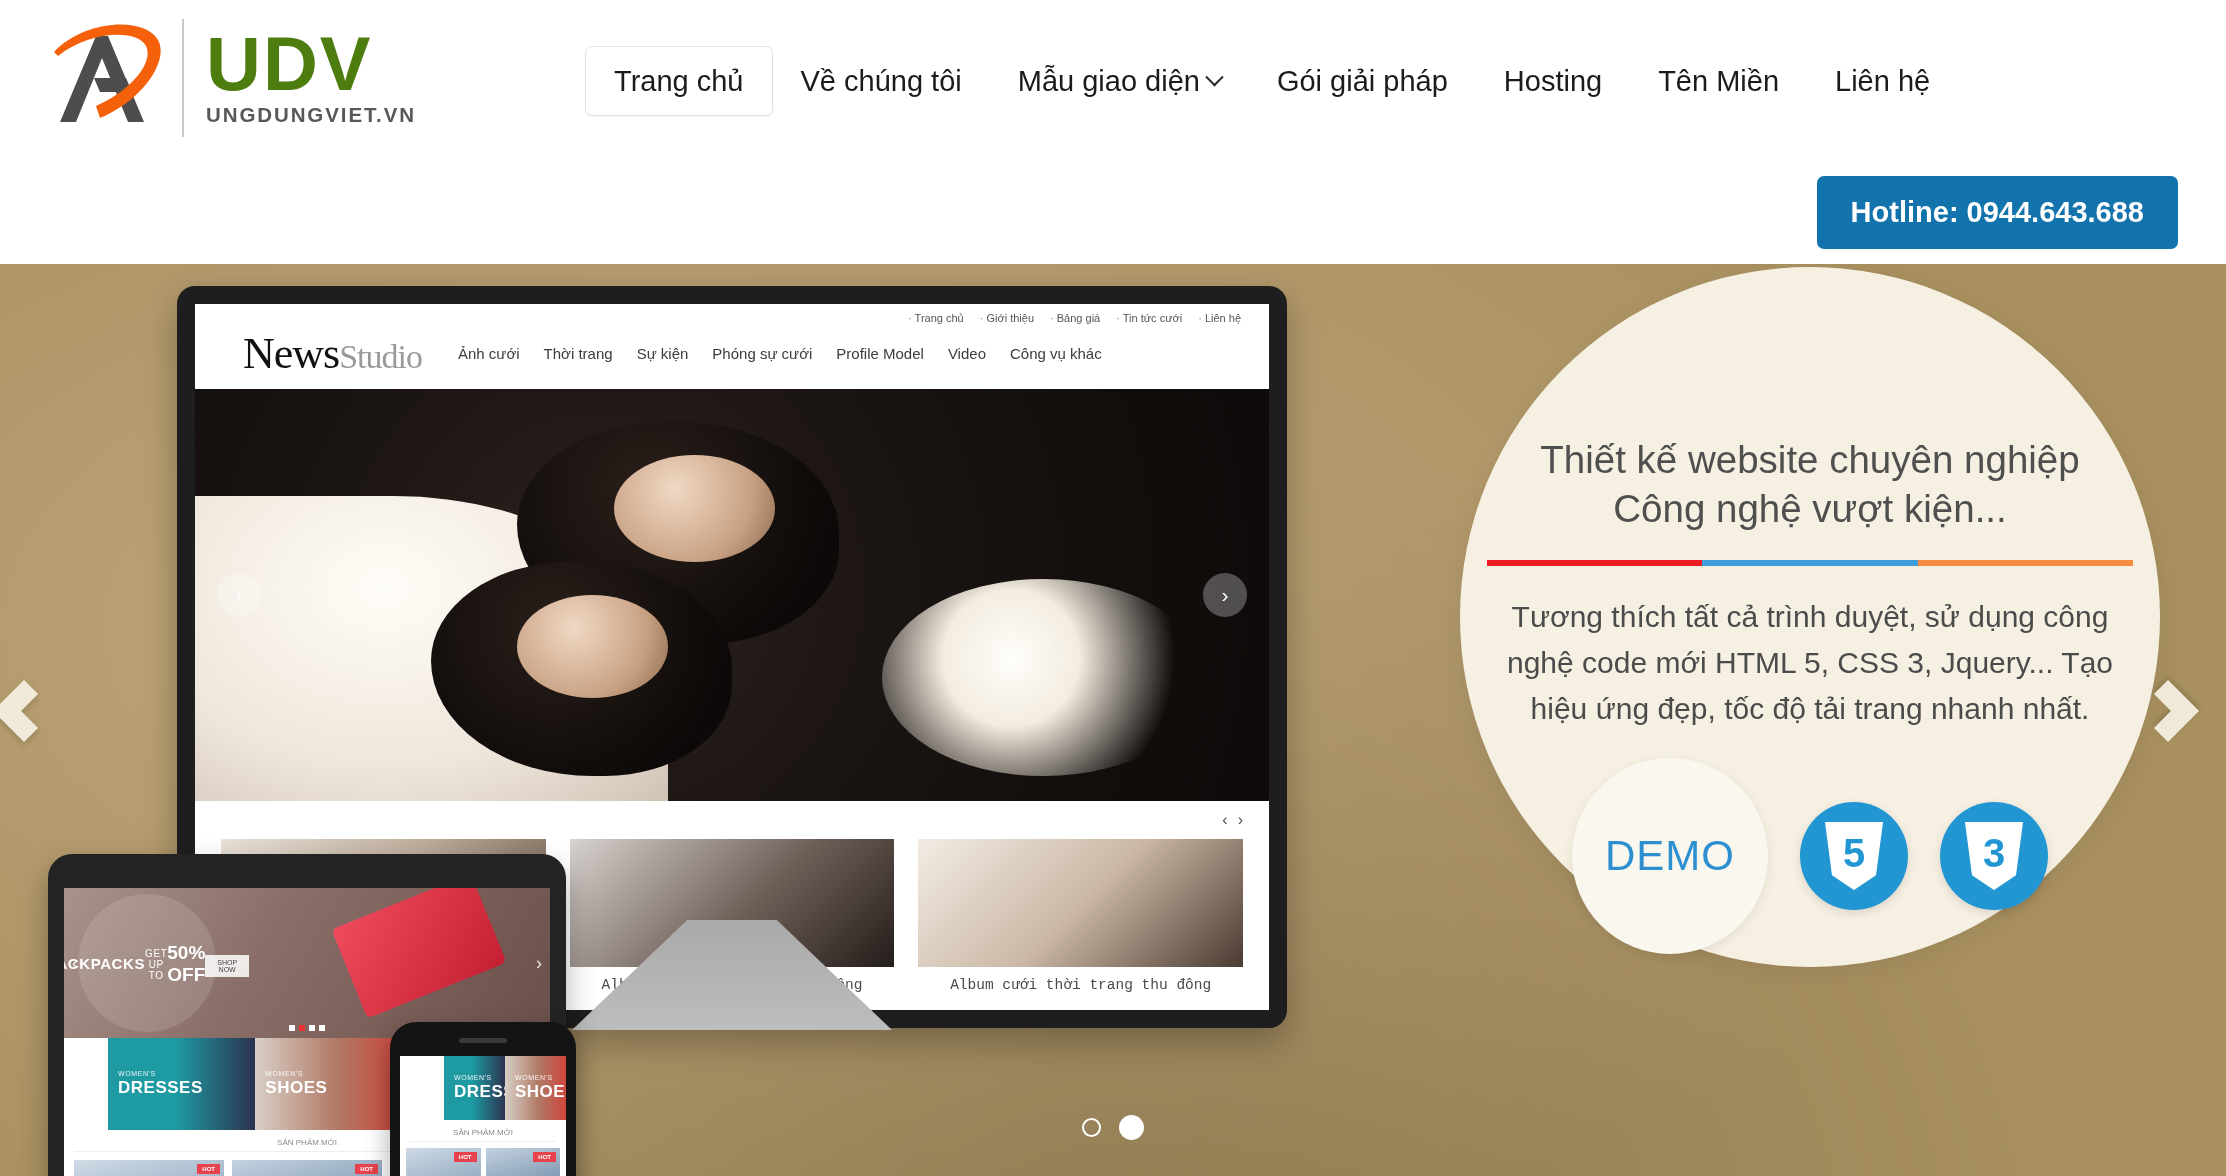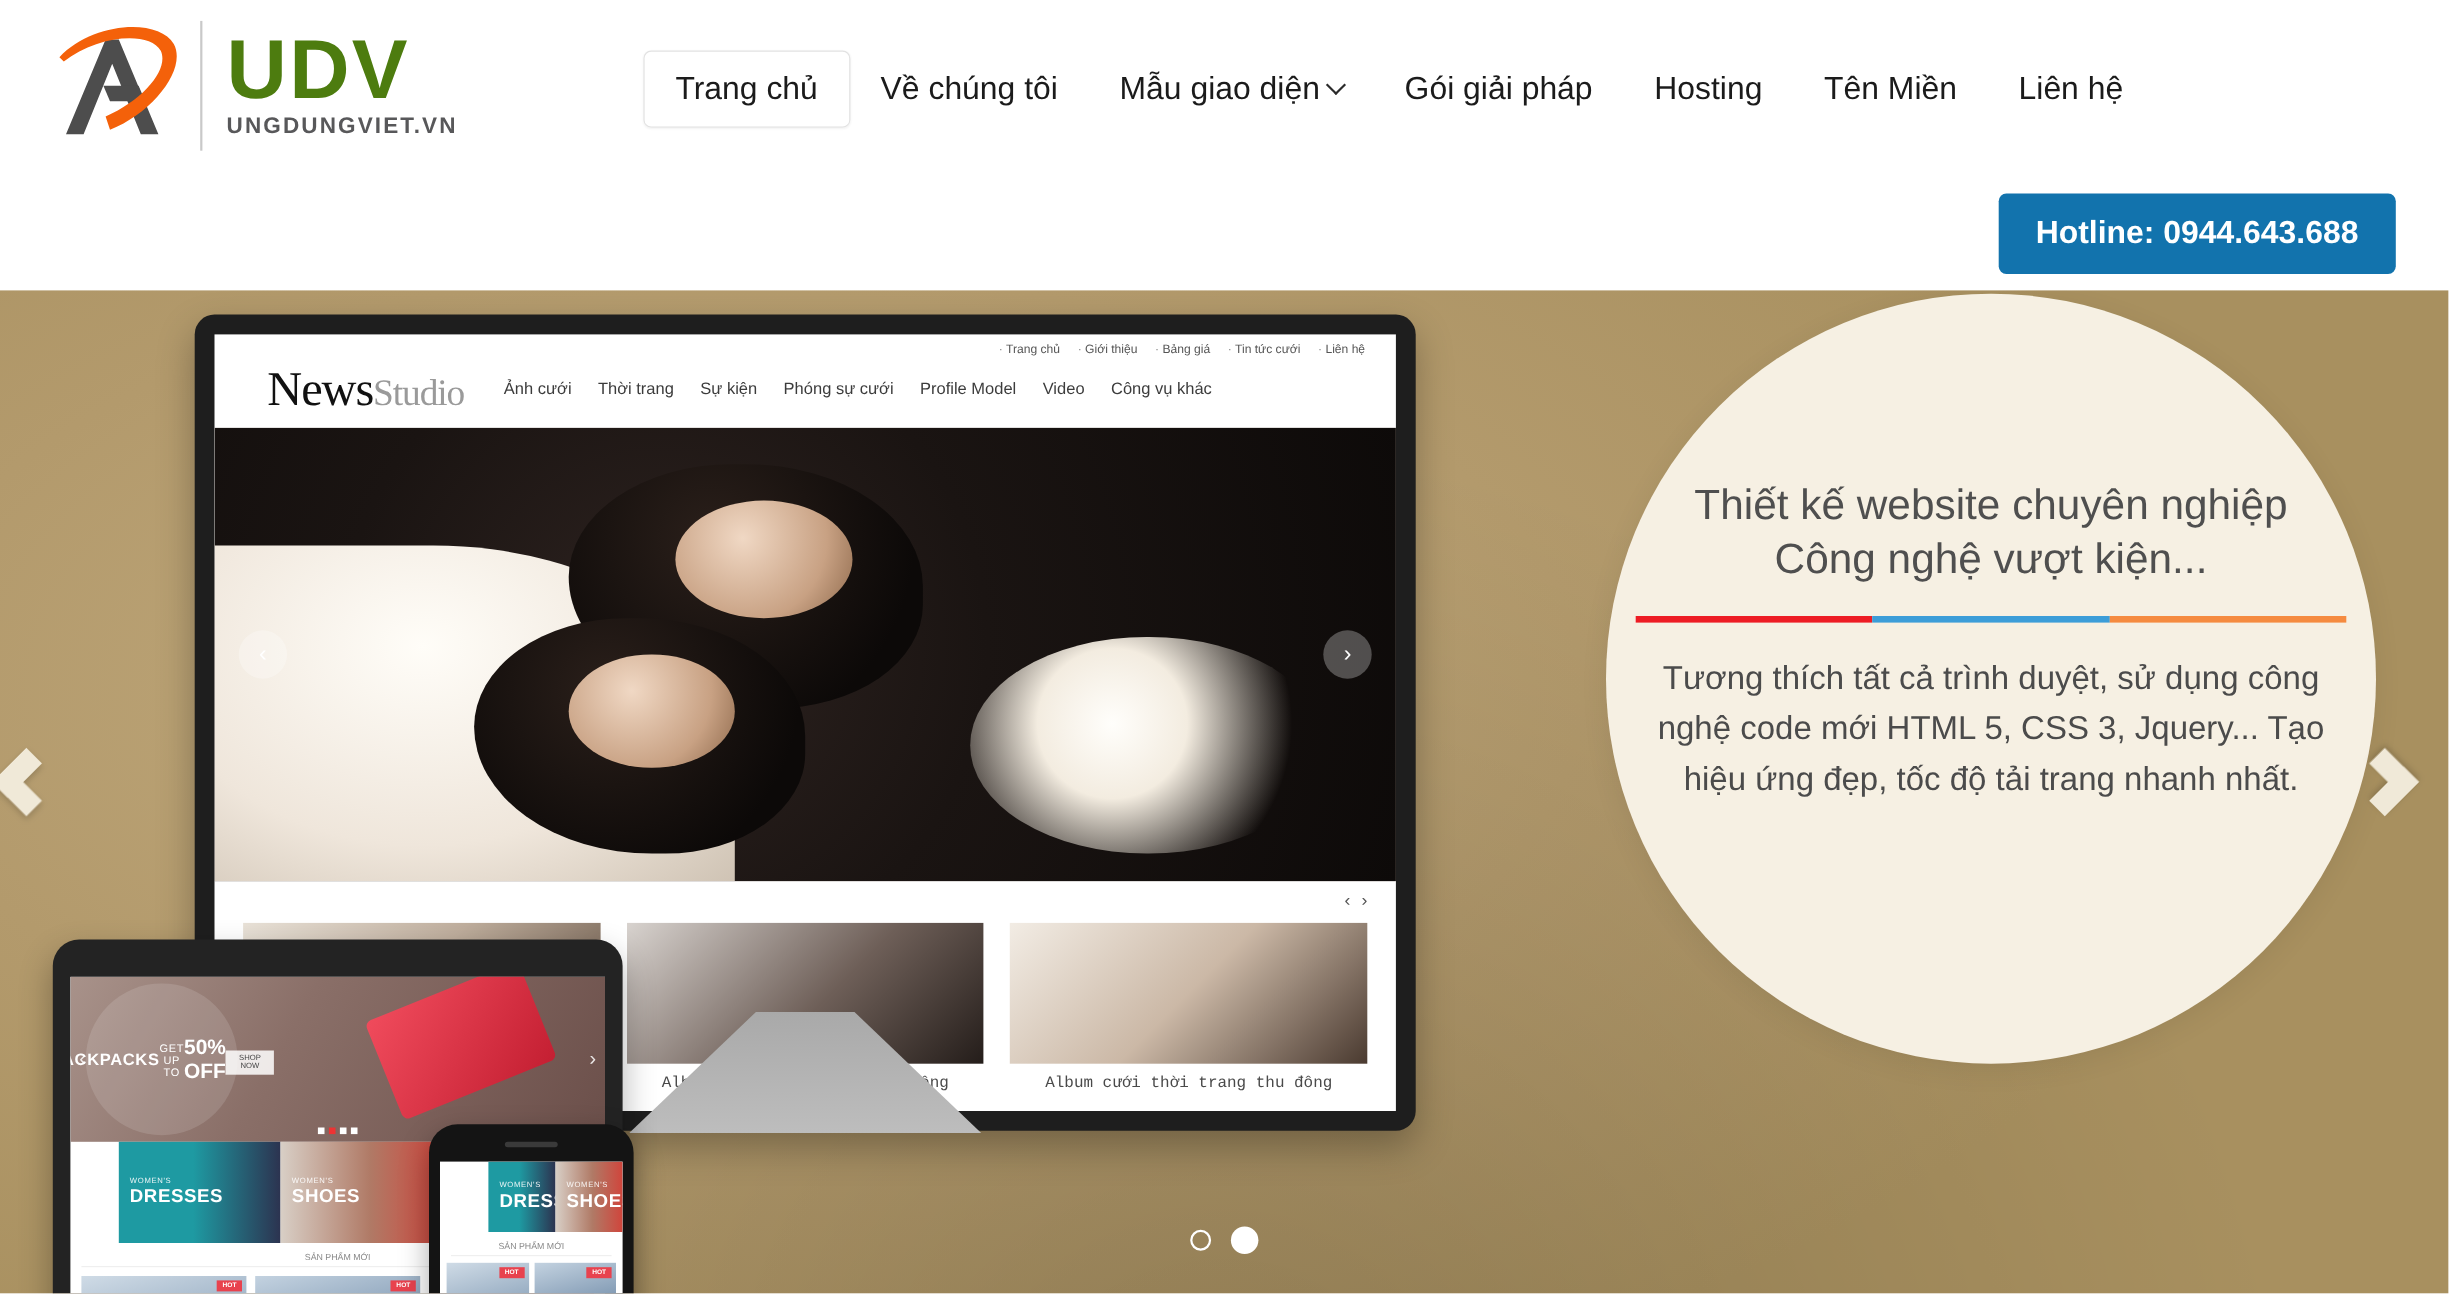--- a/index.html
+++ b/index.html
@@ -534,19 +534,32 @@
     <div class="circle-title">
       <div>Thiết kế website chuyên nghiệp</div>
       <div>Công nghệ vượt kiện...</div>
     </div>
     <div class="tri-bar">
       <span></span>
       <span></span>
       <span></span>
     </div>
     <div class="circle-body">Tương thích tất cả trình duyệt, sử dụng công nghệ code mới HTML 5, CSS 3, Jquery... Tạo hiệu ứng đẹp, tốc độ tải trang nhanh nhất.</div>
+    <div class="badge-row">
+      <div class="demo-btn">DEMO</div>
+      <div class="tech-badge">
+        <div class="shield">
+            <b>5</b>
+          </div>
+      </div>
+      <div class="tech-badge">
+        <div class="shield">
+            <b>3</b>
+          </div>
+      </div>
+    </div>
   </div>
 
   <div class="slider-dots">
     <div class="dot"></div>
     <div class="dot active"></div>
   </div>
 </div>
 
 </body></html>

